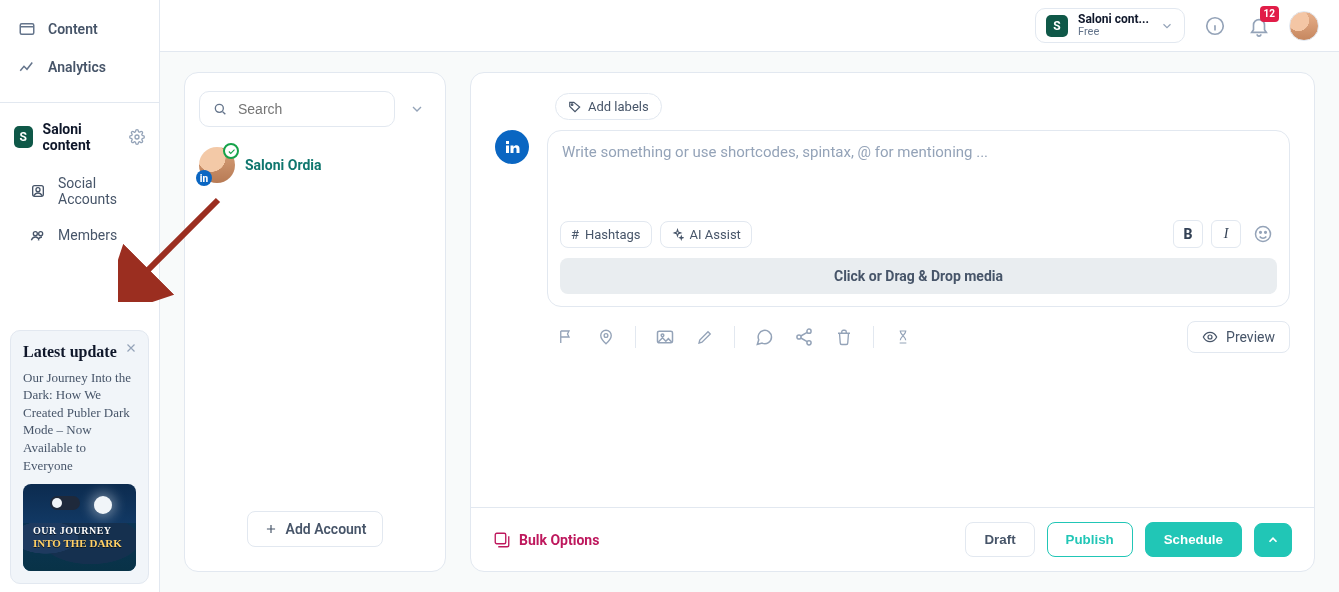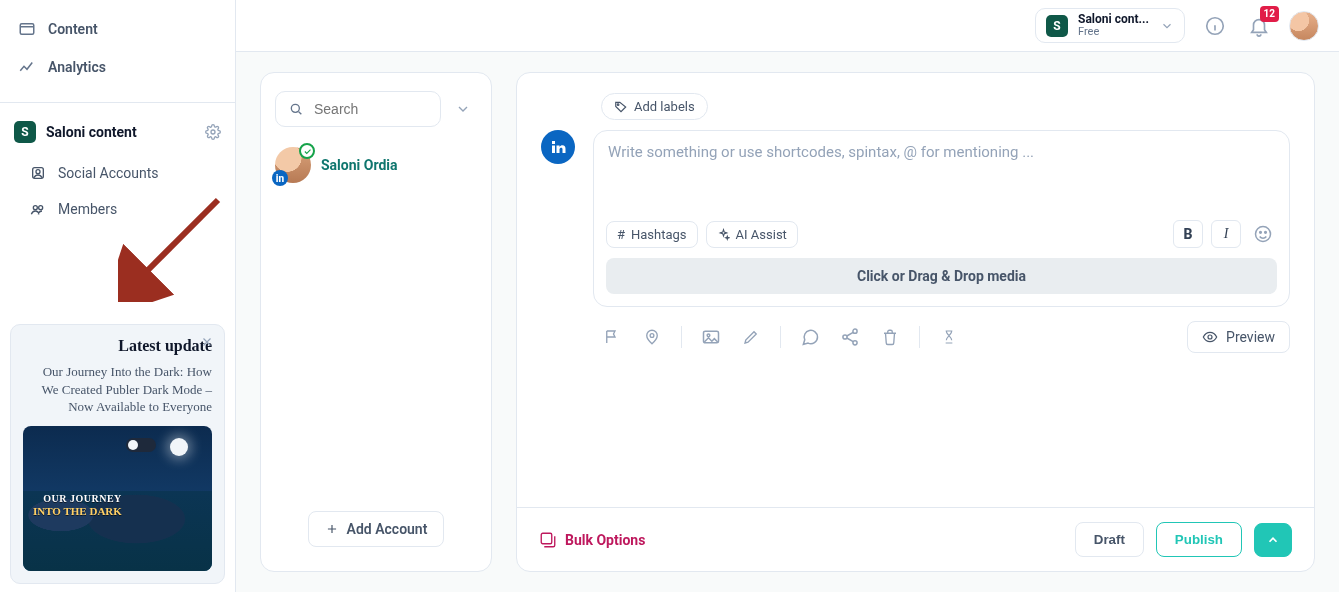--- a/index.html
+++ b/index.html
@@ -12,21 +12,21 @@
     --border: #e2e8f0;
     --bg: #f8fafa;
     --sidebar-bg: #ffffff;
     --red: #e11d48;
     font-family: "Segoe UI", -apple-system, BlinkMacSystemFont, Roboto, "Helvetica Neue", Arial, sans-serif;
   }
   * { box-sizing: border-box; }
   body { margin:0; width:1339px; height:592px; background:var(--bg); color:var(--text); font-size:14px; overflow:hidden; position:relative;}
   
   .app { display:flex; width:100%; height:100%; }
-  .sidebar { width:236px; background:var(--sidebar-bg); border-right:1px solid var(--border); display:flex; flex-direction:column;text-align:right; }
+  .sidebar { width:160px; background:var(--sidebar-bg); border-right:1px solid var(--border); display:flex; flex-direction:column; }
   .main { flex:1; display:flex; flex-direction:column; }
 
   
   .nav-group { padding:10px 0; }
   .nav-item { display:flex; align-items:center; gap:12px; padding:10px 18px; color:#475569; cursor:pointer; font-weight:600; }
   .nav-item .ico { width:18px; height:18px; display:flex; align-items:center; justify-content:center; color:#64748b; }
   .nav-sep { border-top:1px solid var(--border); margin:6px 0; }
   .workspace { display:flex; align-items:center; gap:10px; padding:12px 14px; font-weight:700; color:#0f172a; }
   .ws-badge { width:22px; height:22px; border-radius:5px; background:#0f5848; color:#fff; display:flex; align-items:center; justify-content:center; font-size:12px; font-weight:700;}
   .ws-gear { margin-left:auto; color:#94a3b8; }
@@ -56,21 +56,21 @@
   .ws-pill .meta .t1 { font-size:12px; font-weight:700; color:#0f172a; white-space:nowrap; overflow:hidden; text-overflow:ellipsis; max-width:90px;}
   .ws-pill .meta .t2 { font-size:11px; color:#64748b;}
   .ws-pill .chev { margin-left:auto; color:#94a3b8;}
   .topbar .ico-btn { width:28px; height:28px; display:flex; align-items:center; justify-content:center; color:#94a3b8; position:relative;}
   .badge-count { position:absolute; top:-6px; right:-6px; min-width:18px; height:16px; border-radius:4px; background:var(--red); color:#fff; font-size:10px; font-weight:700; display:flex; align-items:center; justify-content:center; padding:0 4px;}
   .avatar { width:30px; height:30px; border-radius:50%; background: radial-gradient(circle at 30% 30%, #f4c6a5 0 38%, transparent 39%), linear-gradient(180deg,#e7b08b,#c6875f); border:1px solid var(--border);}
 
   
   .content { flex:1; display:flex; gap:24px; padding:20px 24px; overflow:hidden;}
   .panel { background:#fff; border:1px solid var(--border); border-radius:14px; display:flex; flex-direction:column; }
-  .accounts { width:232px; padding:18px 14px; align-items:stretch;}
+  .accounts { width:262px; padding:18px 14px; align-items:stretch;}
   .search-row { display:flex; align-items:center; gap:8px;}
   .search { flex:1; display:flex; align-items:center; gap:8px; border:1px solid var(--border); border-radius:10px; padding:8px 12px; color:#64748b;}
   .search input { border:none; outline:none; font-size:14px; color:#334155; width:100%; background:transparent;}
   .chev-tog { width:28px; height:36px; display:flex; align-items:center; justify-content:center; color:#94a3b8; cursor:pointer;}
   .acct { display:flex; align-items:center; gap:10px; margin-top:20px; }
   .acct-av { width:36px; height:36px; border-radius:50%; background:radial-gradient(circle at 35% 30%, #f3c9a7 0 40%, transparent 41%), linear-gradient(180deg,#d9a27b,#b77a54); position:relative;}
   .acct-check { position:absolute; top:-4px; right:-4px; width:16px;height:16px;border-radius:50%; background:#fff; border:2px solid #16a34a; display:flex;align-items:center;justify-content:center;}
   .acct-check svg{ width:9px;height:9px; color:#16a34a;}
   .acct-net { position:absolute; bottom:-3px; left:-3px; width:16px;height:16px;border-radius:50%; background:#0a66c2; color:#fff; display:flex;align-items:center;justify-content:center; font-size:10px; font-weight:800;}
   .acct-name { color:var(--teal-dark); font-weight:700; cursor:pointer;}
@@ -384,20 +384,21 @@
           <span class="bulk">
             <svg width="18" height="18" viewBox="0 0 24 24" fill="none" stroke="currentColor" stroke-width="1.8">
                 <rect x="3" y="3" width="14" height="14" rx="2"></rect>
                 <path d="M7 21h12a2 2 0 002-2V7"></path>
               </svg>
             <span>Bulk Options</span>
           </span>
           <span class="spacer"></span>
           <button class="btn"><span>Draft</span></button>
           <button class="btn outline-teal"><span>Publish</span></button>
+          <button class="btn filled-teal"><span>Schedule</span></button>
           <button class="btn filled-teal square">
             <svg width="14" height="14" viewBox="0 0 24 24" stroke="#fff" stroke-width="3" fill="none">
                 <path d="M6 15l6-6 6 6"></path>
               </svg>
           </button>
         </div>
       </div>
     </div>
   </div>
 </div>

